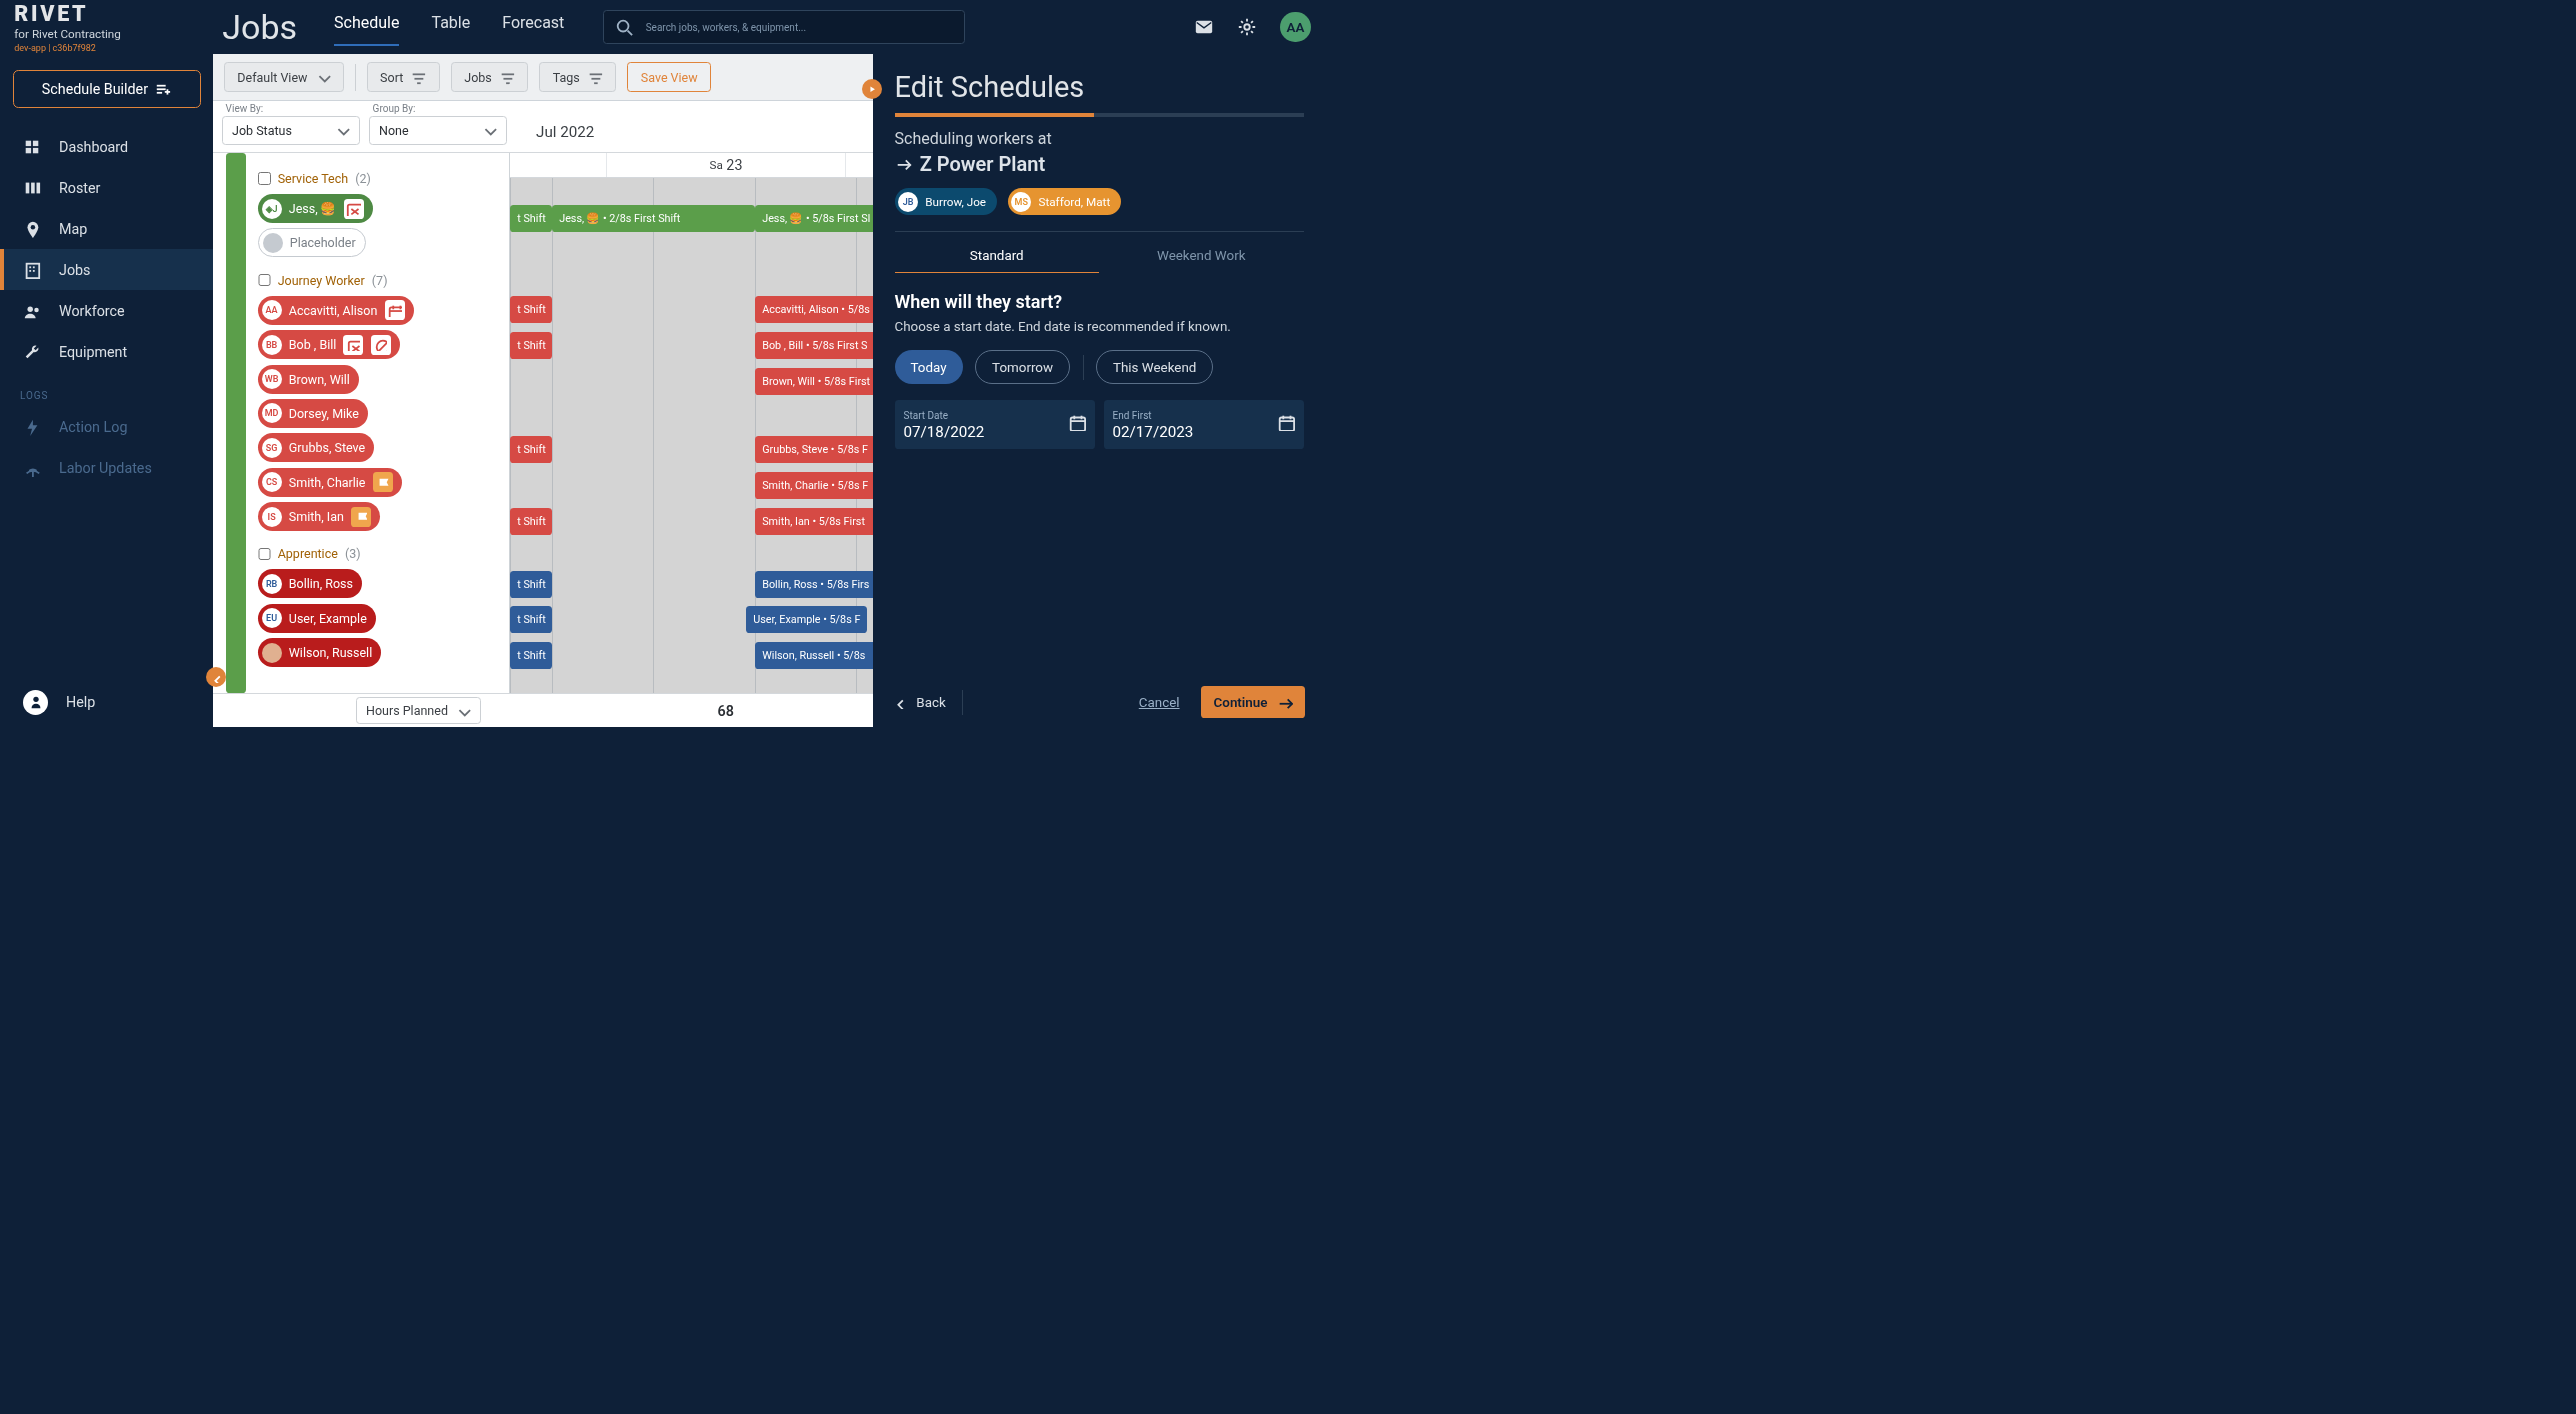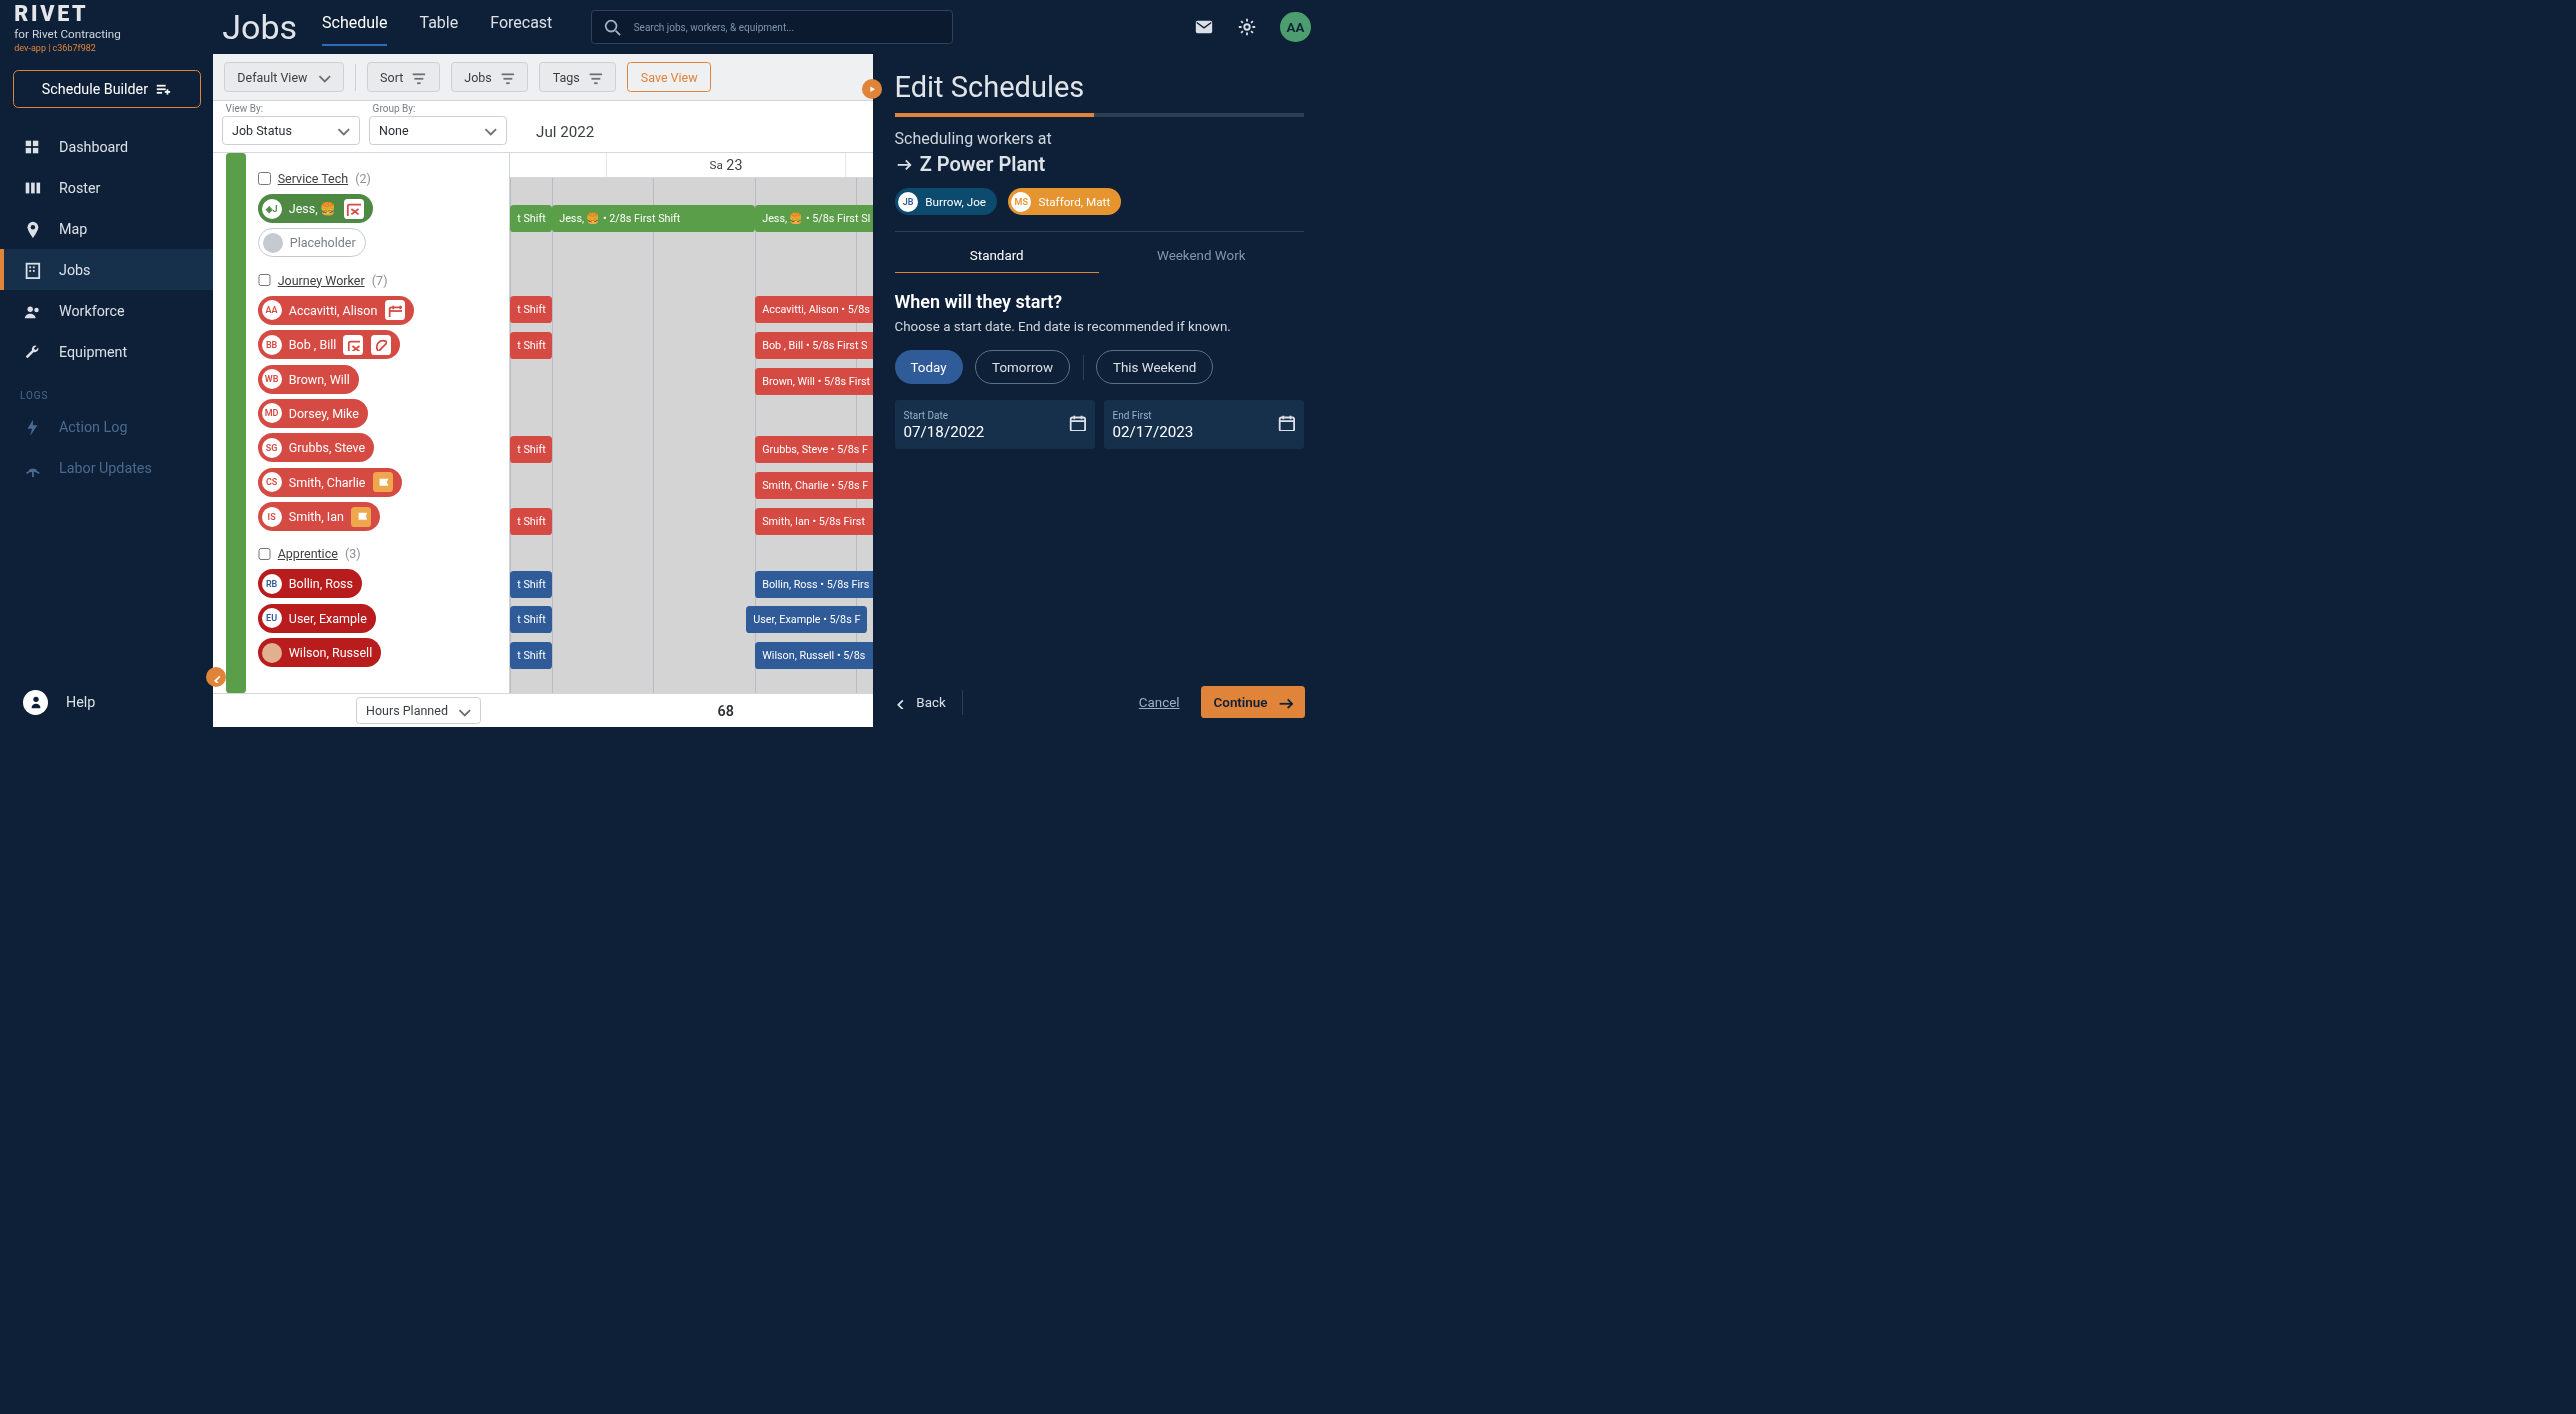--- a/index.html
+++ b/index.html
@@ -6,21 +6,21 @@
 body { background:#0e2038; color:#fff; width:1325px; height:727px; overflow:hidden; position:relative; }
 svg { display:block; }
 
 
 .header { height:54px; display:flex; align-items:center; padding:0 14.3px; background:#0e2038; position:relative; }
 .brand { width:199px; }
 .brand-name { font-size:21.5px; font-weight:900; letter-spacing:2.7px; color:#e3e5e8; }
 .brand-sub { font-size:11.7px; color:#cfd6dd; margin-top:0.9px; }
 .brand-hash { font-size:9px; color:#e0843a; margin-top:1.8px; }
 .page-title { font-size:34px; font-weight:400; color:#e0e4e8; margin-left:9px; margin-right:25px; }
-.top-tabs { display:flex; gap:32px; }
+.top-tabs { display:flex; gap:32px;margin-left:12px; }
 .top-tab { font-size:16px; color:#dbe0e6; cursor:pointer; padding-bottom:9px; position:relative; }
 .top-tab.active { color:#fff; }
 .top-tab.active::after { content:""; position:absolute; left:0; right:0; bottom:-5.4px; height:2.7px; background:#2f6db9; }
 .search-box { margin-left:39px; width:362px; height:34px; background:#0b1a2e; border:0.9px solid #2f445c; border-radius:3.6px; display:flex; align-items:center; padding:0 10.8px; gap:12.5px; }
 .search-box input { flex:1; background:transparent; border:0; outline:0; color:#fff; font-size:10px; }
 .search-box input::placeholder { color:#7f95ab; }
 .hdr-right { margin-left:auto; display:flex; align-items:center; gap:23px; }
 .avatar-circle { width:30.5px; height:30.5px; border-radius:50%; background:#4c9e6e; display:flex; align-items:center; justify-content:center; font-size:13.4px; font-weight:600; color:#0e2038; }
 
 
@@ -55,21 +55,21 @@
 .sched-area { position:relative; height:calc(100% - 99px); overflow:hidden; }
 .date-header { position:absolute; left:297px; right:0; top:0; height:25px; display:flex; background:#fff; border-bottom:0.9px solid #d4d8dc; }
 .date-cell { flex:1; display:flex; align-items:center; justify-content:center; font-size:11.7px; color:#3b3f44; gap:3.6px; border-left:0.9px solid #e5e8eb; }
 .date-cell .num { font-size:14.3px; }
 
 .left-panel { position:absolute; left:0; top:0; width:297px; bottom:34px; background:#fff; border-right:0.9px solid #cfd4d8; overflow:hidden; }
 .left-panel .green-bar { position:absolute; left:12.5px; top:0; bottom:0; width:20px; background:#5b9e4a; border-radius:3.6px; }
 .role-group { padding:3.6px 9px 3.6px 45px; }
 .role-head { display:flex; align-items:center; gap:7.2px; margin:5.4px 0; }
 .role-head input[type=checkbox]{ width:12.5px; height:12.5px; }
-.role-head .name { font-size:12.5px; color:#404040; text-decoration:underline; }
+.role-head .name { font-size:12.5px; color:#a16207; }
 .role-head .count { font-size:12.5px; color:#8c9298; }
 .pill { display:inline-flex; align-items:center; gap:7.2px; border-radius:16px; height:29px; padding:0 9px 0 3.6px; margin:2.7px 0; font-size:12.5px; }
 .pill .ini { width:20px; height:20px; border-radius:50%; background:#fff; display:flex; align-items:center; justify-content:center; font-size:9px; font-weight:600; }
 .pill.green { background:#4e8a44; color:#fff; }
 .pill.green .ini { color:#4e8a44; }
 .pill.red { background:#d64a44; color:#fff; }
 .pill.red .ini { color:#d64a44; }
 .pill.blue { background:#b91c1c; color:#fff; }
 .pill.blue .ini { color:#2f5c99; }
 .pill.grey { background:#fff; border:0.9px solid #c5cad0; color:#7a8088; }

